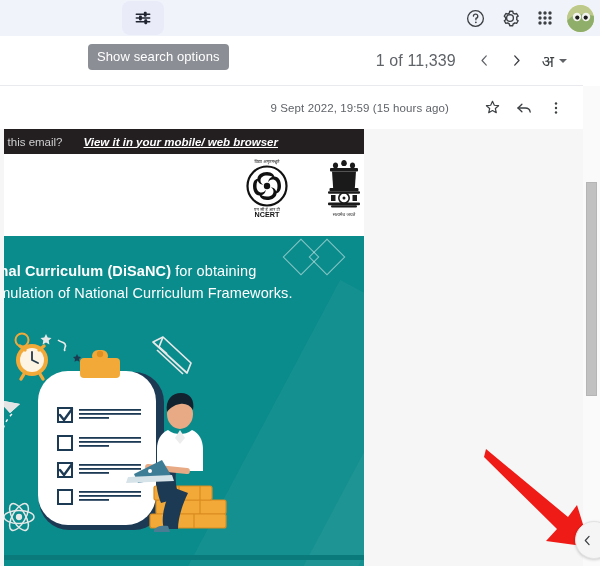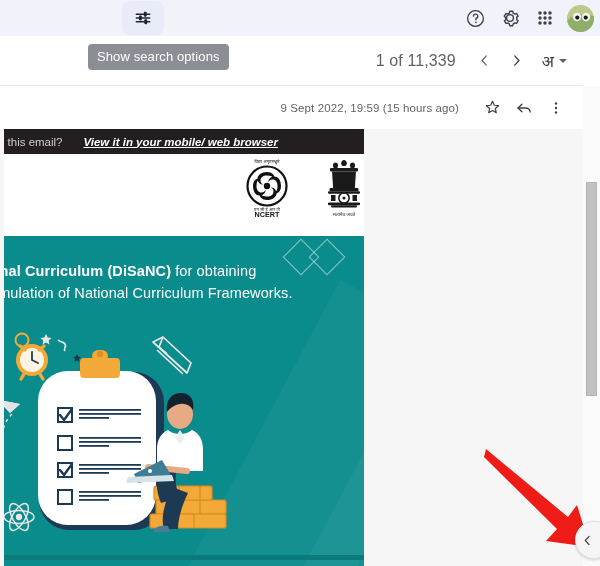--- a/index.html
+++ b/index.html
@@ -72,21 +72,21 @@
   }
 
   
   .meta-row {
     position: absolute; left: 0; top: 86px; width: 583px; height: 43px; background: #ffffff;
   }
   .meta-inner {
     position: absolute; right: 14px; top: 0; height: 43px;
     display: flex; align-items: center; gap: 6px;
   }
-  .meta-date { font-size: 11.5px; color: #5f6368; margin-right: 14px; letter-spacing: .1px; }
+  .meta-date { font-size: 11.5px; color: #5f6368; margin-right: 24px; letter-spacing: .1px; }
   .meta-icon { width: 26px; height: 26px; display: flex; align-items: center; justify-content: center; }
 
   
   .body-area {
     position: absolute; left: 0; top: 129px; width: 583px; height: 437px;
     background: #f6f6f6; overflow: hidden;
   }
   .email-card {
     position: absolute; left: 4px; top: 0; width: 360px; height: 437px;
     background: #ffffff; overflow: hidden;

